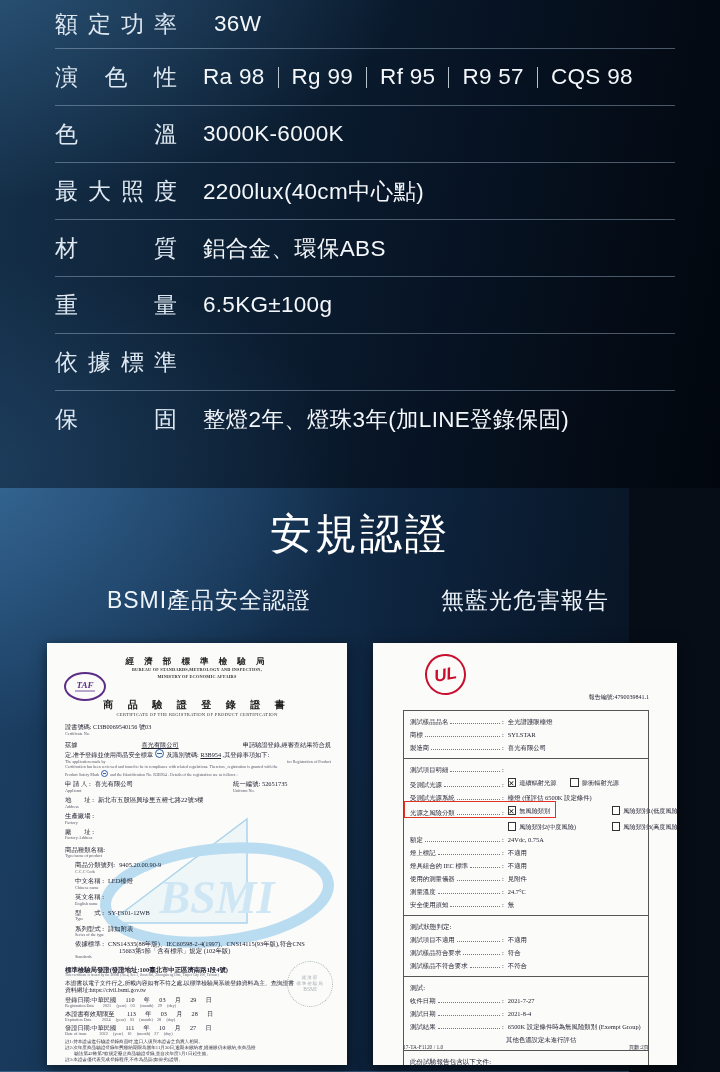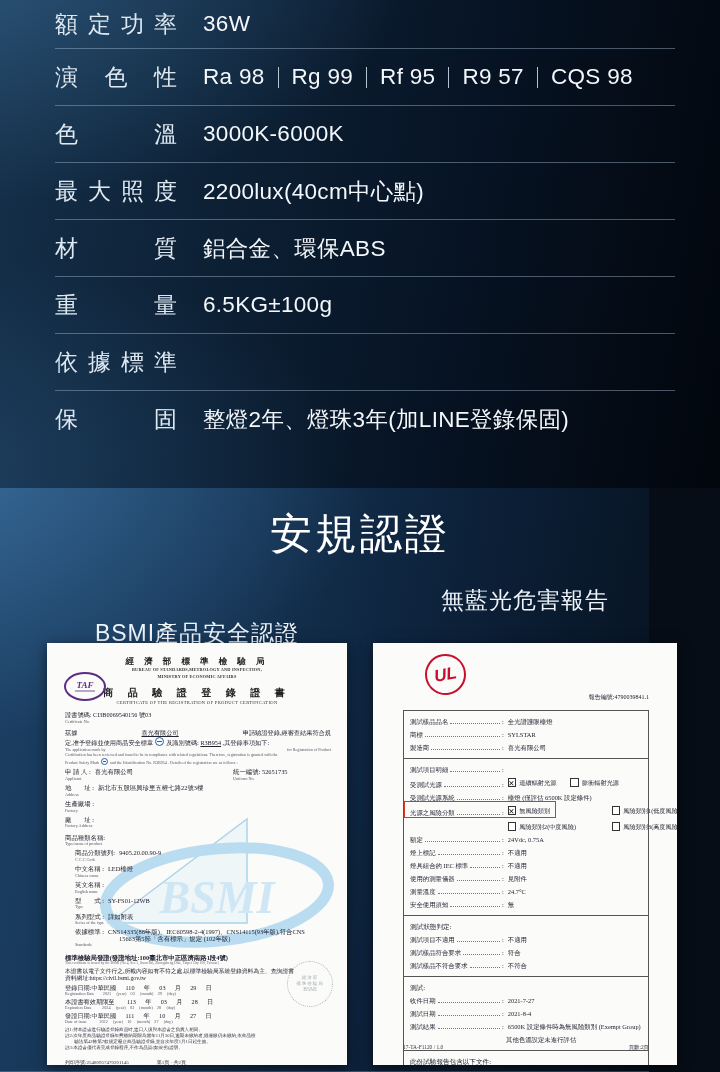--- a/index.html
+++ b/index.html
@@ -8,56 +8,56 @@
 
   
   .specs{position:absolute;left:0;top:0;width:720px;height:488px;
     background:
       radial-gradient(120% 95% at -8% -10%, rgba(64,118,164,.55), rgba(64,118,164,0) 55%),
       radial-gradient(90% 70% at -5% 95%, rgba(48,95,140,.35), rgba(48,95,140,0) 60%),
       linear-gradient(100deg,#15304a 0%,#0c1f33 35%,#071425 60%,#040b15 85%,#02070e 100%);
     padding:0 45px 0 55px;box-sizing:border-box;}
   .spec-row{height:56px;display:flex;align-items:center;
     border-bottom:1px solid rgba(160,182,204,.45);}
-  .spec-row.first{height:48px;}
+  .spec-row.first{height:48px;gap:11px;}
   .spec-row.last{border-bottom:none;}
   .spec-label{width:122px;display:inline-block;font-size:23px;color:#dee8f1;
     text-align:justify;text-align-last:justify;line-height:1;flex:none;}
   .spec-value{margin-left:26px;font-size:22.5px;color:#f4f7fb;display:flex;
     align-items:center;letter-spacing:.3px;white-space:nowrap;}
   .vbar{width:1px;height:21px;background:rgba(225,237,248,.8);margin:0 13px;flex:none;}
 
   
   .certs{position:absolute;left:0;top:488px;width:629px;height:584px;
     background:
       radial-gradient(110% 80% at -8% -5%, rgba(72,132,185,.6), rgba(72,132,185,0) 60%),
       linear-gradient(100deg,#1c4064 0%,#143150 35%,#0c2038 65%,#081525 90%,#060f1c 100%);
-    box-shadow:0 -1px 0 rgba(120,170,215,.35) inset;padding-left:20px;}
+    box-shadow:0 -1px 0 rgba(120,170,215,.35) inset;}
   .certs h1{margin:0;position:absolute;top:18px;left:0;width:720px;text-align:center;
     font-size:42px;font-weight:400;color:#ffffff;letter-spacing:3px;}
   .col-head{position:absolute;top:97px;text-align:center;font-size:23px;font-weight:400;
     color:#eef4fa;letter-spacing:1px;margin:0;}
-  .col-head.lft{left:47px;width:300px;margin-top:33px;}
+  .col-head.lft{left:59px;width:300px;}
   .col-head.rgt{left:373px;width:304px;}
 
   .doc{position:absolute;top:155px;background:#fbfbf9;box-shadow:0 3px 12px rgba(0,0,0,.55);
     color:#2c2c34;font-family:"Liberation Serif","DejaVu Serif",serif;overflow:hidden;}
   .doc-bsmi{left:47px;width:300px;height:422px;}
   .doc-ul{left:373px;width:304px;height:422px;}
 
   
   .taf{position:absolute;left:17px;top:29px;width:38px;height:25px;border:2px solid #5c2d86;
     border-radius:50%;display:flex;flex-direction:column;align-items:center;justify-content:center;}
   .taf .t{font-size:9px;font-weight:bold;font-style:italic;color:#5c2d86;line-height:8px;}
   .taf .tl{width:20px;height:2px;background:#b9a6cc;margin-top:1px;}
 
   .b-head{padding-top:14px;text-align:center;line-height:1;}
   .b-bureau{font-size:8.5px;font-weight:bold;letter-spacing:4px;color:#222;}
   .b-en{font-size:4.3px;font-weight:bold;color:#333;margin-top:2.5px;letter-spacing:.2px;}
-  .b-title{font-size:10px;font-weight:bold;letter-spacing:6px;color:#222;margin-top:9px;}
+  .b-title{font-size:10px;font-weight:bold;letter-spacing:6px;color:#222;margin-top:21px;}
   .b-title-en{font-size:4.6px;color:#333;margin-top:2.5px;letter-spacing:.3px;}
 
   .b-body{padding:7px 16px 0 18px;text-align:left;line-height:1;}
   .b-certno{font-size:6.2px;color:#223;}
   .b-sub{font-size:4.2px;color:#556;margin-top:1.5px;}
   .b-para{margin-top:5px;font-size:6.2px;color:#223;line-height:8px;}
   .b-para .u{text-decoration:underline;}
   .b-para-en{font-size:4.1px;color:#556;line-height:5.6px;}
   .spread{display:flex;justify-content:space-between;}
   .mark{display:inline-block;width:7px;height:7px;border:1px solid #2b5fae;border-radius:50%;

